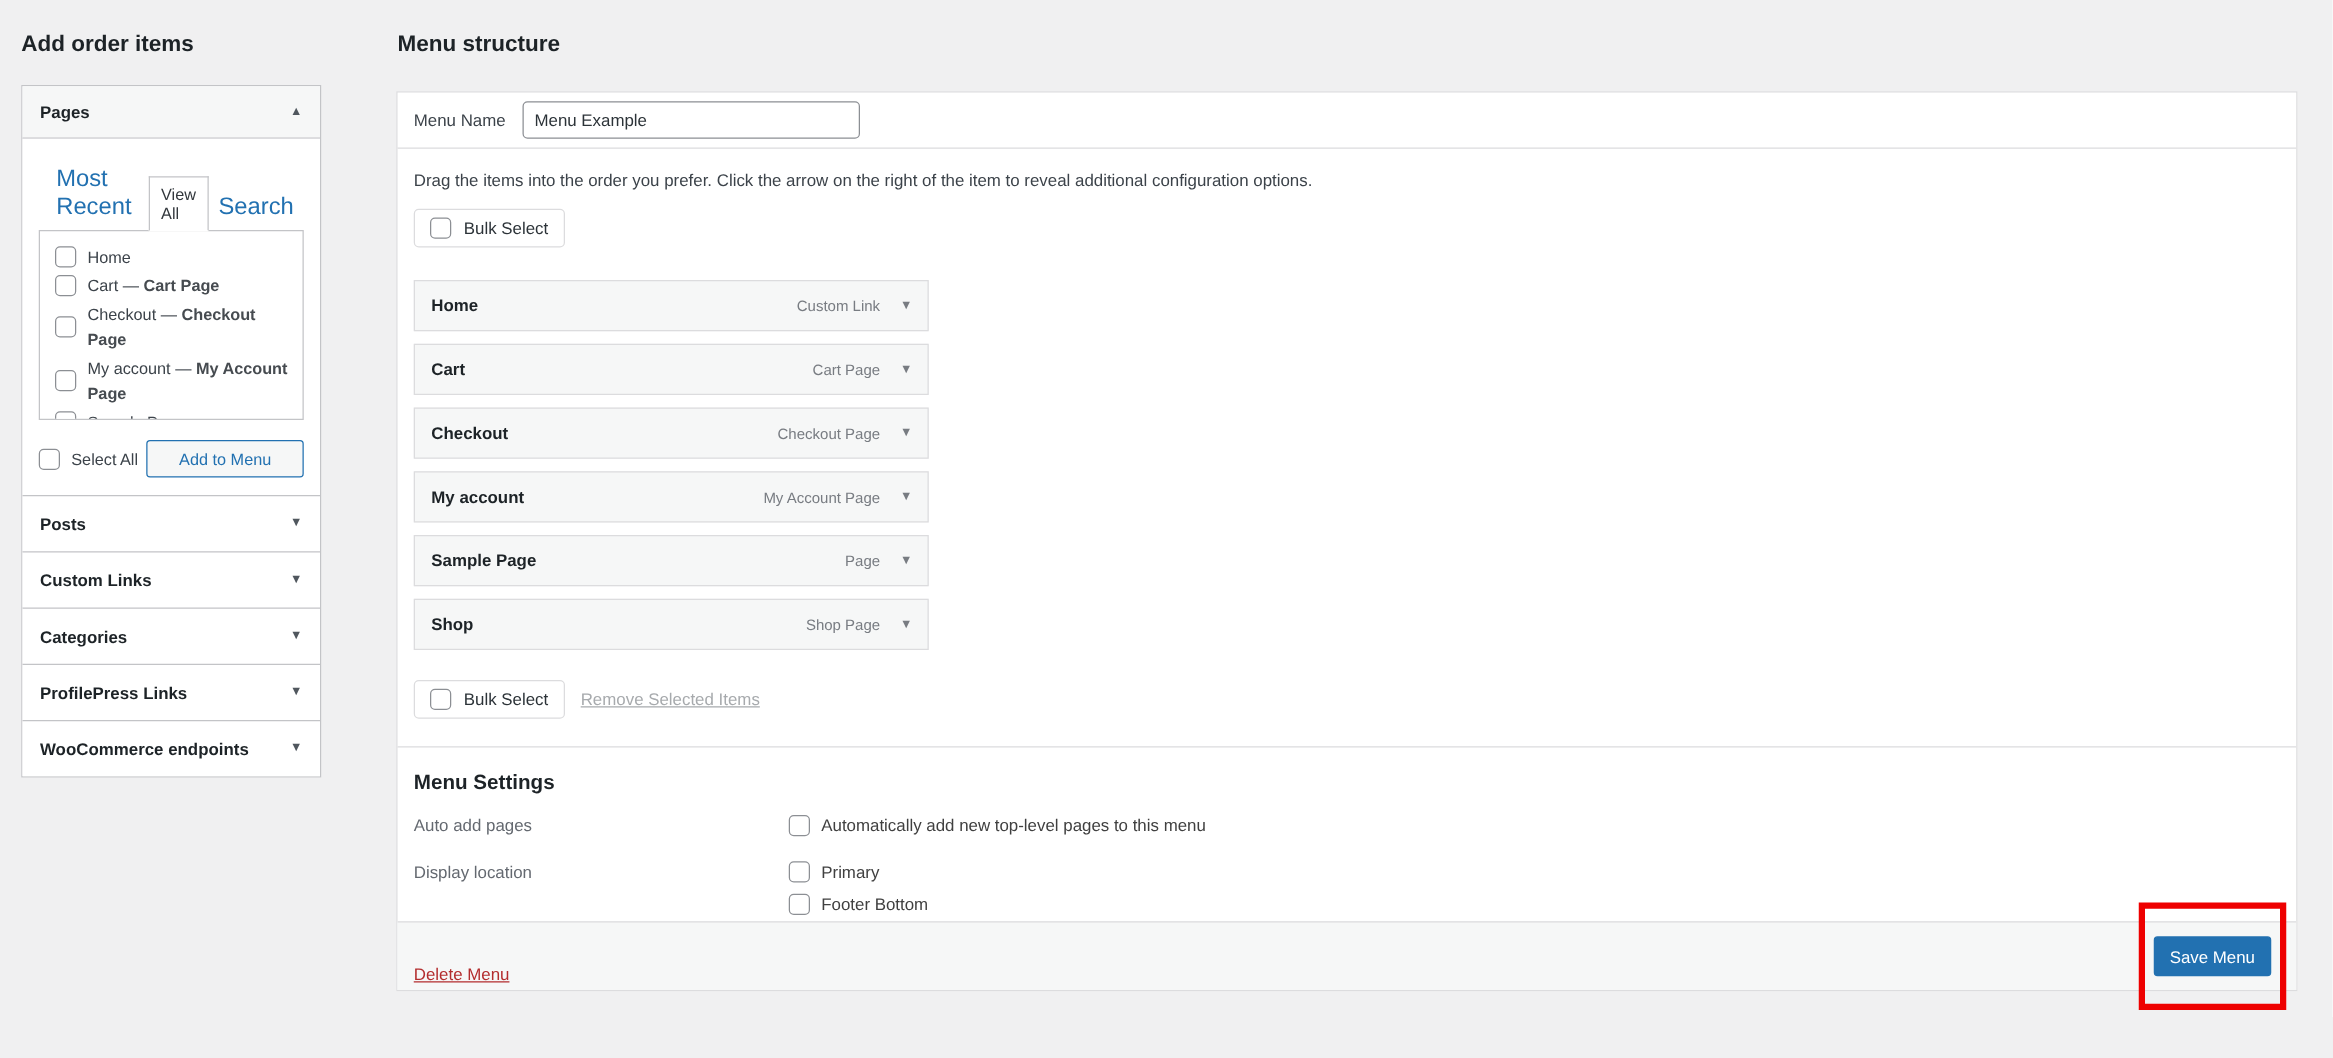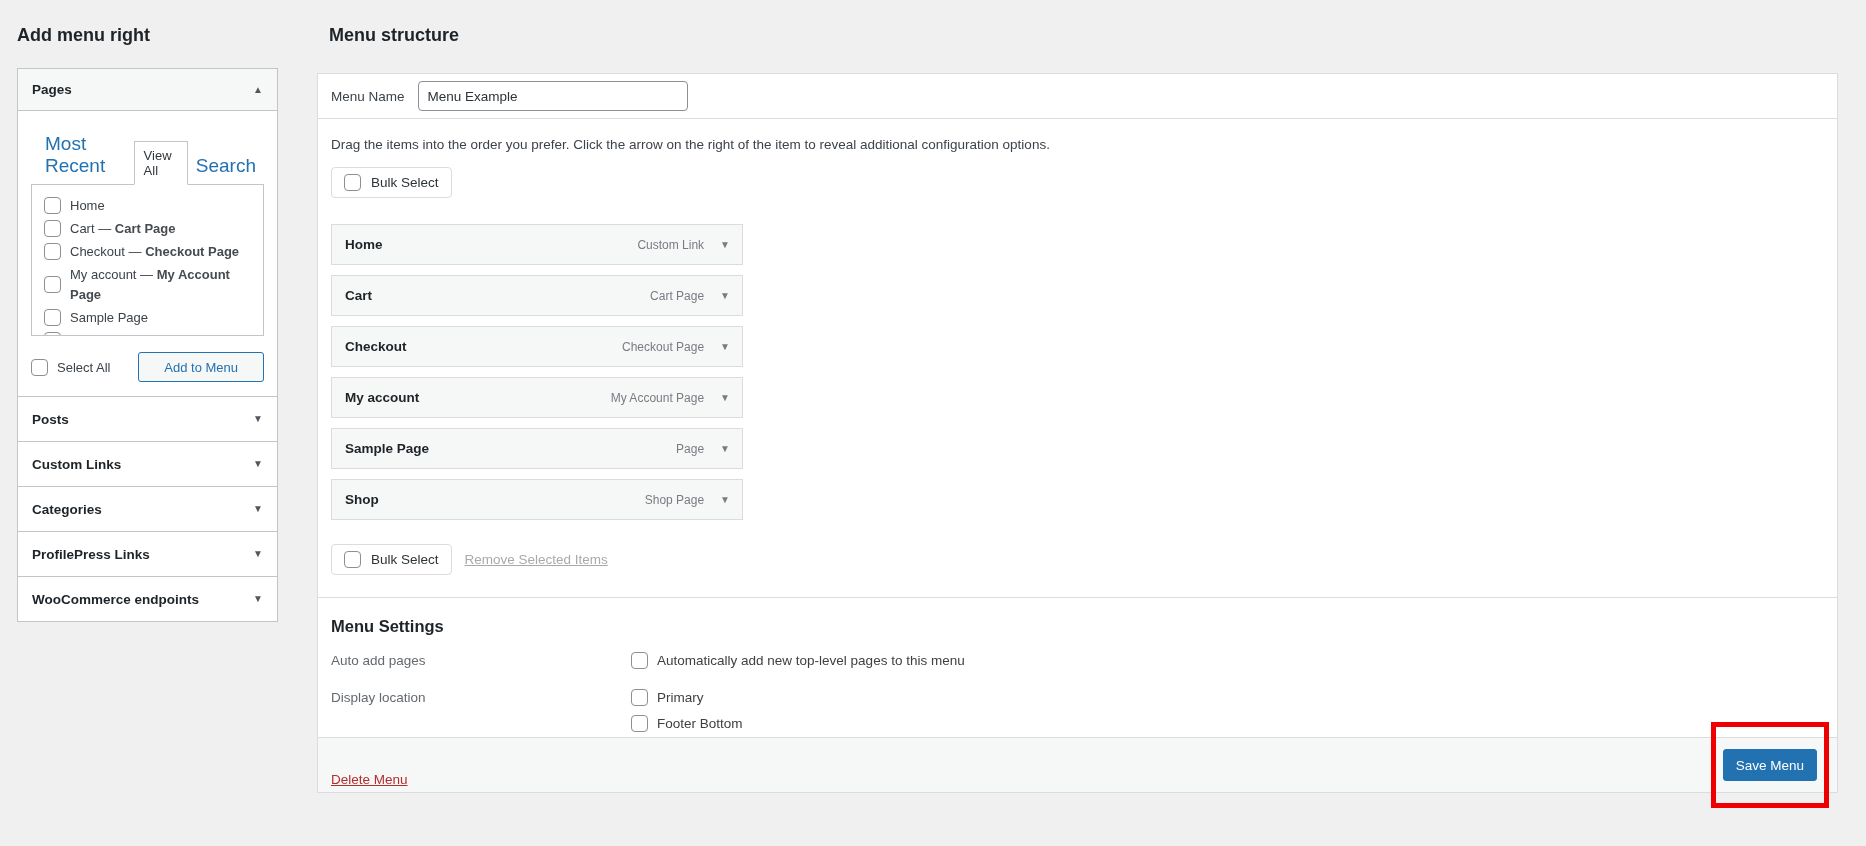--- a/index.html
+++ b/index.html
@@ -7,21 +7,21 @@
   body {
     font-family:"Liberation Sans","DejaVu Sans",sans-serif;
     background:#f0f0f1; color:#1d2327; font-size:13.5px;
     position:relative; overflow:hidden;
   }
   .h1 { font-size:18px; font-weight:700; color:#1d2327; }
 
   
   #left-title { position:absolute; left:17px; top:25px; }
   #accordion {
-    position:absolute; left:17px; top:68px; width:261px;
+    position:absolute; left:17px; top:68px; width:240px;
     background:#fff; border:1px solid #c3c4c7;
   }
   .acc-header {
     height:42px; display:flex; align-items:center; justify-content:space-between;
     padding:0 14px; background:#f6f7f7; border-bottom:1px solid #c3c4c7;
     font-weight:700; font-size:13.5px; cursor:pointer;
   }
   .acc-row {
     height:45px; display:flex; align-items:center; justify-content:space-between;
     padding:0 14px; border-top:1px solid #c3c4c7; font-weight:700; font-size:13.5px;
@@ -48,21 +48,21 @@
   .state { font-weight:700; color:#464b50; }
   #select-row { display:flex; align-items:center; justify-content:space-between; margin-top:16px; }
   #select-all { display:flex; align-items:center; gap:9px; font-size:13px; color:#3c434a; }
   #add-to-menu {
     background:#f6f7f7; border:1px solid #2271b1; color:#2271b1;
     border-radius:3px; height:30px; padding:0 25px; font-size:13px; cursor:pointer;
     font-family:inherit;
   }
 
   
-  #main-title { position:absolute; left:329px; top:25px; }
+  #main-title { position:absolute; left:318px; top:25px; }
   #card {
     position:absolute; left:317px; top:73px; width:1521px; height:720px;
     background:#fff; border:1px solid #dcdcde;
   }
   #name-bar {
     height:45px; display:flex; align-items:center; gap:13px;
     padding:0 13px; border-bottom:1px solid #dcdcde;
   }
   #name-bar label { color:#3c434a; }
   #menu-name-input {
@@ -103,21 +103,21 @@
   #delete-menu { color:#b32d2e; text-decoration:underline; font-size:13.5px; cursor:pointer;margin-top:28px; }
   #save-wrap { border:5px solid #ee0000; padding:22px 7px; background:transparent; }
   #save-menu {
     background:#2271b1; border:1px solid #2271b1; color:#fff; border-radius:3px;
     height:32px; padding:0 12px; font-size:13.5px; cursor:pointer; font-family:inherit;
   }
 </style>
 </head>
 <body>
 
-<div id="left-title" class="h1">Add menu right</div>
+<div id="left-title" class="h1">Add order items</div>
 
 <div id="accordion">
   <div class="acc-header">
     <span>Pages</span>
     <span class="tri">▲</span>
   </div>
 
   <div id="pages-body">
     <div class="tabs">
       <span class="tab-link">Most Recent</span>

